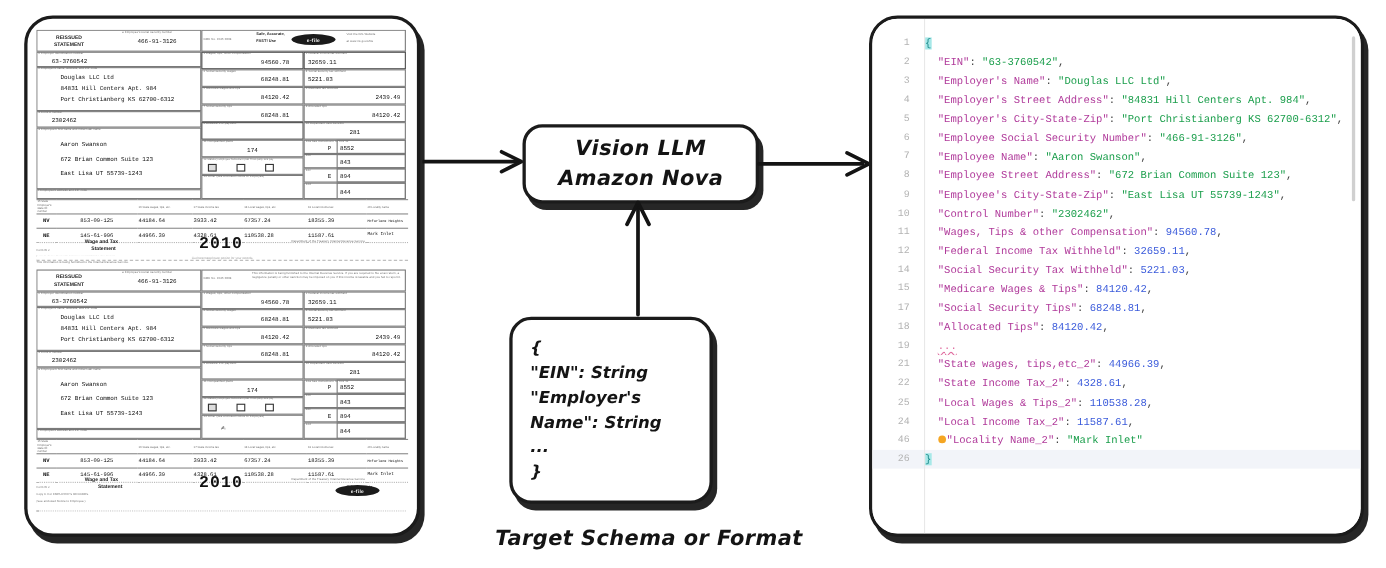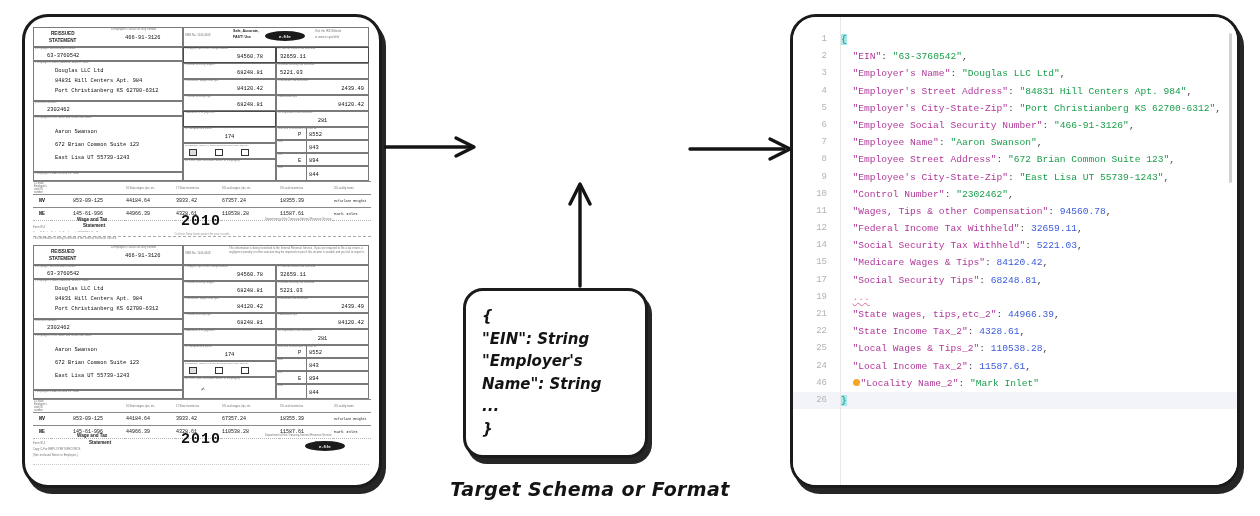--- a/index.html
+++ b/index.html
@@ -452,20 +452,24 @@
       </div>
 
     </div>
   </div>
 
   <svg class="arrow" style="left:384px;top:132px;width:96px;height:30px;" viewBox="0 0 96 30">
     <path d="M1 15 L86 15" stroke="#141414" stroke-width="3.4" fill="none" stroke-linecap="round"></path>
     <path d="M72 6 L90 15 L72 24" stroke="#141414" stroke-width="3.4" fill="none" stroke-linecap="round" stroke-linejoin="round"></path>
   </svg>
 
+  <div class="panel" id="llm-node">
+    <div class="sketch-text ln">Vision LLM</div>
+    <div class="sketch-text ln">Amazon Nova</div>
+  </div>
 
   <svg class="arrow" style="left:688px;top:134px;width:108px;height:30px;" viewBox="0 0 108 30">
     <path d="M2 15 L96 15" stroke="#141414" stroke-width="3.4" fill="none" stroke-linecap="round"></path>
     <path d="M82 5 L102 15 L82 25" stroke="#141414" stroke-width="3.4" fill="none" stroke-linecap="round" stroke-linejoin="round"></path>
   </svg>
 
   <svg class="arrow" style="left:560px;top:182px;width:40px;height:108px;" viewBox="0 0 40 108">
     <path d="M20 104 L20 6" stroke="#141414" stroke-width="3.4" fill="none" stroke-linecap="round"></path>
     <path d="M10 22 L20 2 L30 22" stroke="#141414" stroke-width="3.4" fill="none" stroke-linecap="round" stroke-linejoin="round"></path>
   </svg>
@@ -536,20 +540,24 @@
         </div>
         <div class="crow">
           <div class="gutter">15</div>
           <div class="ctext">  <span class="k">"Medicare Wages &amp; Tips"</span><span class="p">: </span><span class="n">84120.42</span><span class="p">,</span></div>
         </div>
         <div class="crow">
           <div class="gutter">17</div>
           <div class="ctext">  <span class="k">"Social Security Tips"</span><span class="p">: </span><span class="n">68248.81</span><span class="p">,</span></div>
         </div>
         <div class="crow">
+          <div class="gutter">18</div>
+          <div class="ctext">  <span class="k">"Allocated Tips"</span><span class="p">: </span><span class="n">84120.42</span><span class="p">,</span></div>
+        </div>
+        <div class="crow">
           <div class="gutter">19</div>
           <div class="ctext">  <span class="dots">...</span></div>
         </div>
         <div class="crow">
           <div class="gutter">21</div>
           <div class="ctext">  <span class="k">"State wages, tips,etc_2"</span><span class="p">: </span><span class="n">44966.39</span><span class="p">,</span></div>
         </div>
         <div class="crow">
           <div class="gutter">22</div>
           <div class="ctext">  <span class="k">"State Income Tax_2"</span><span class="p">: </span><span class="n">4328.61</span><span class="p">,</span></div>

